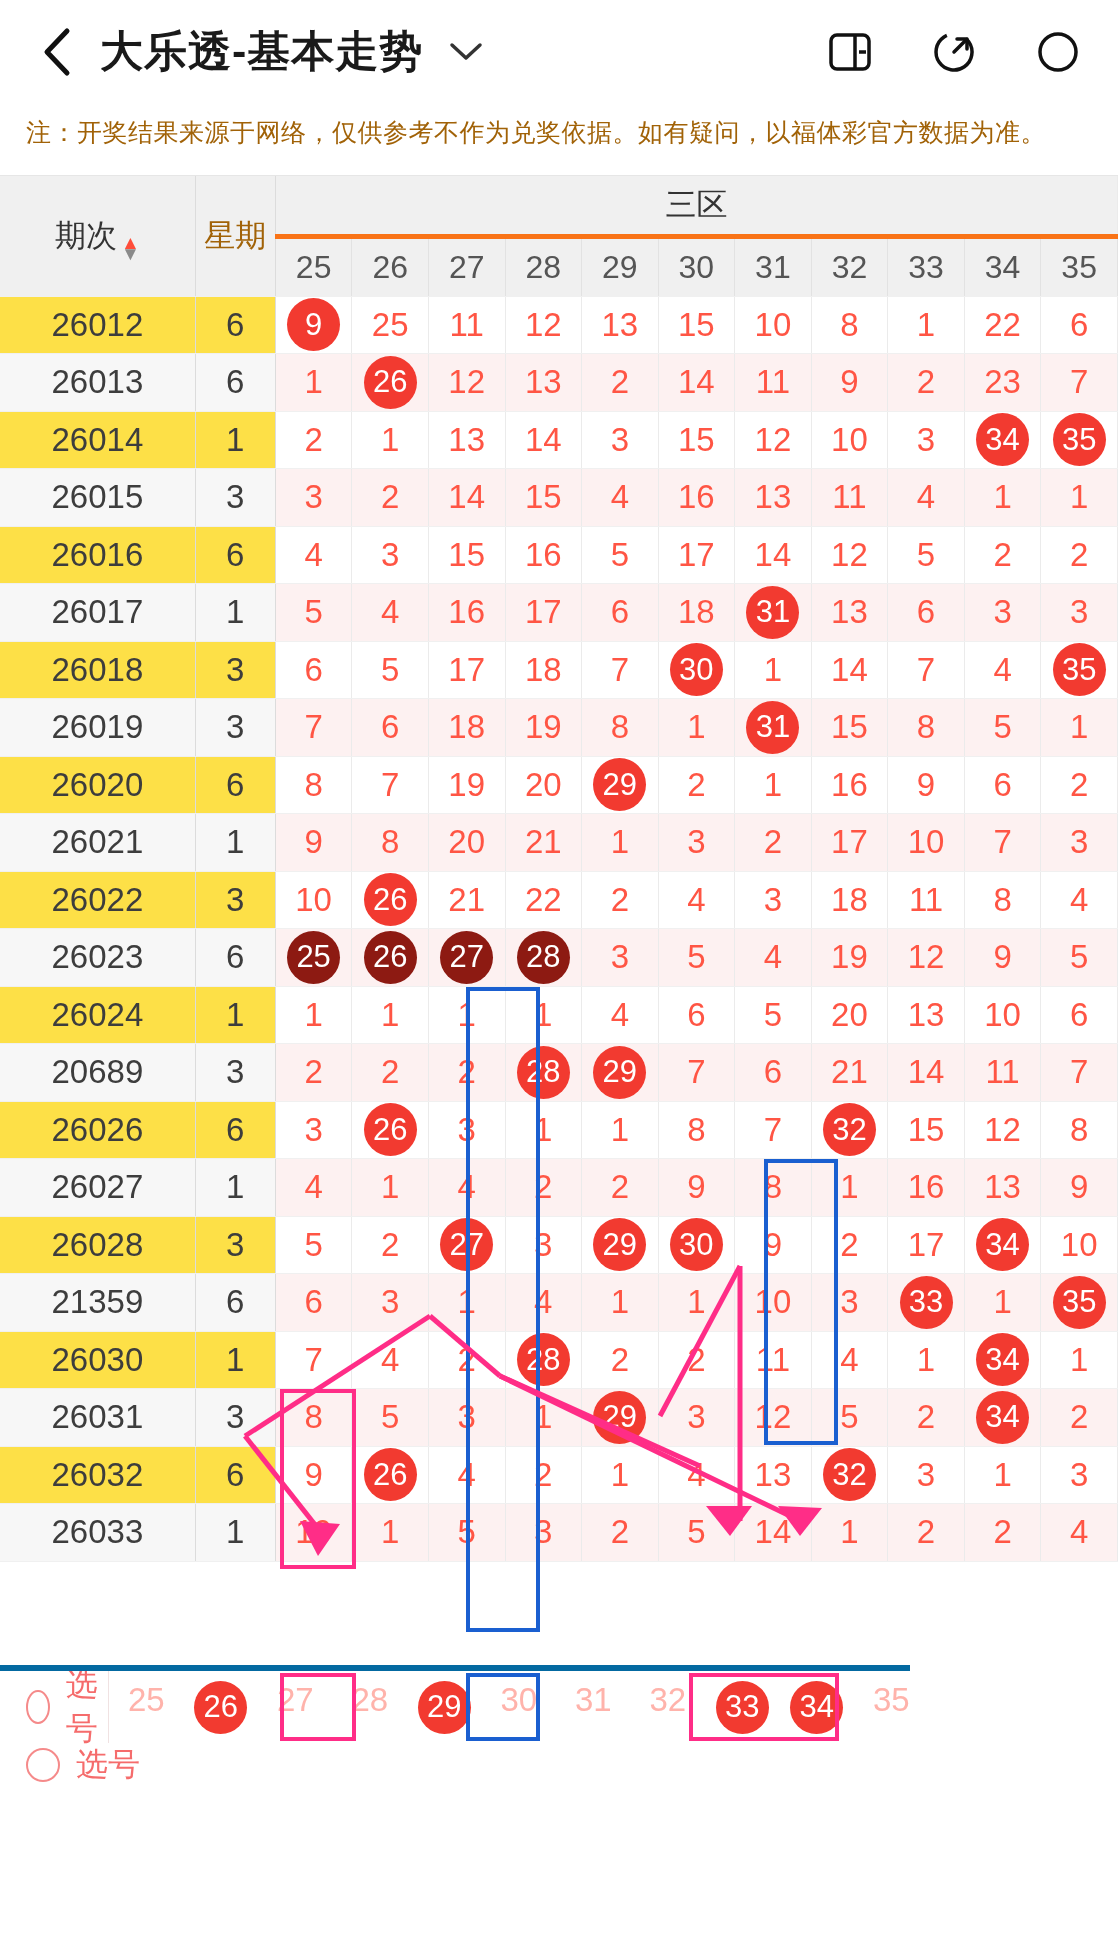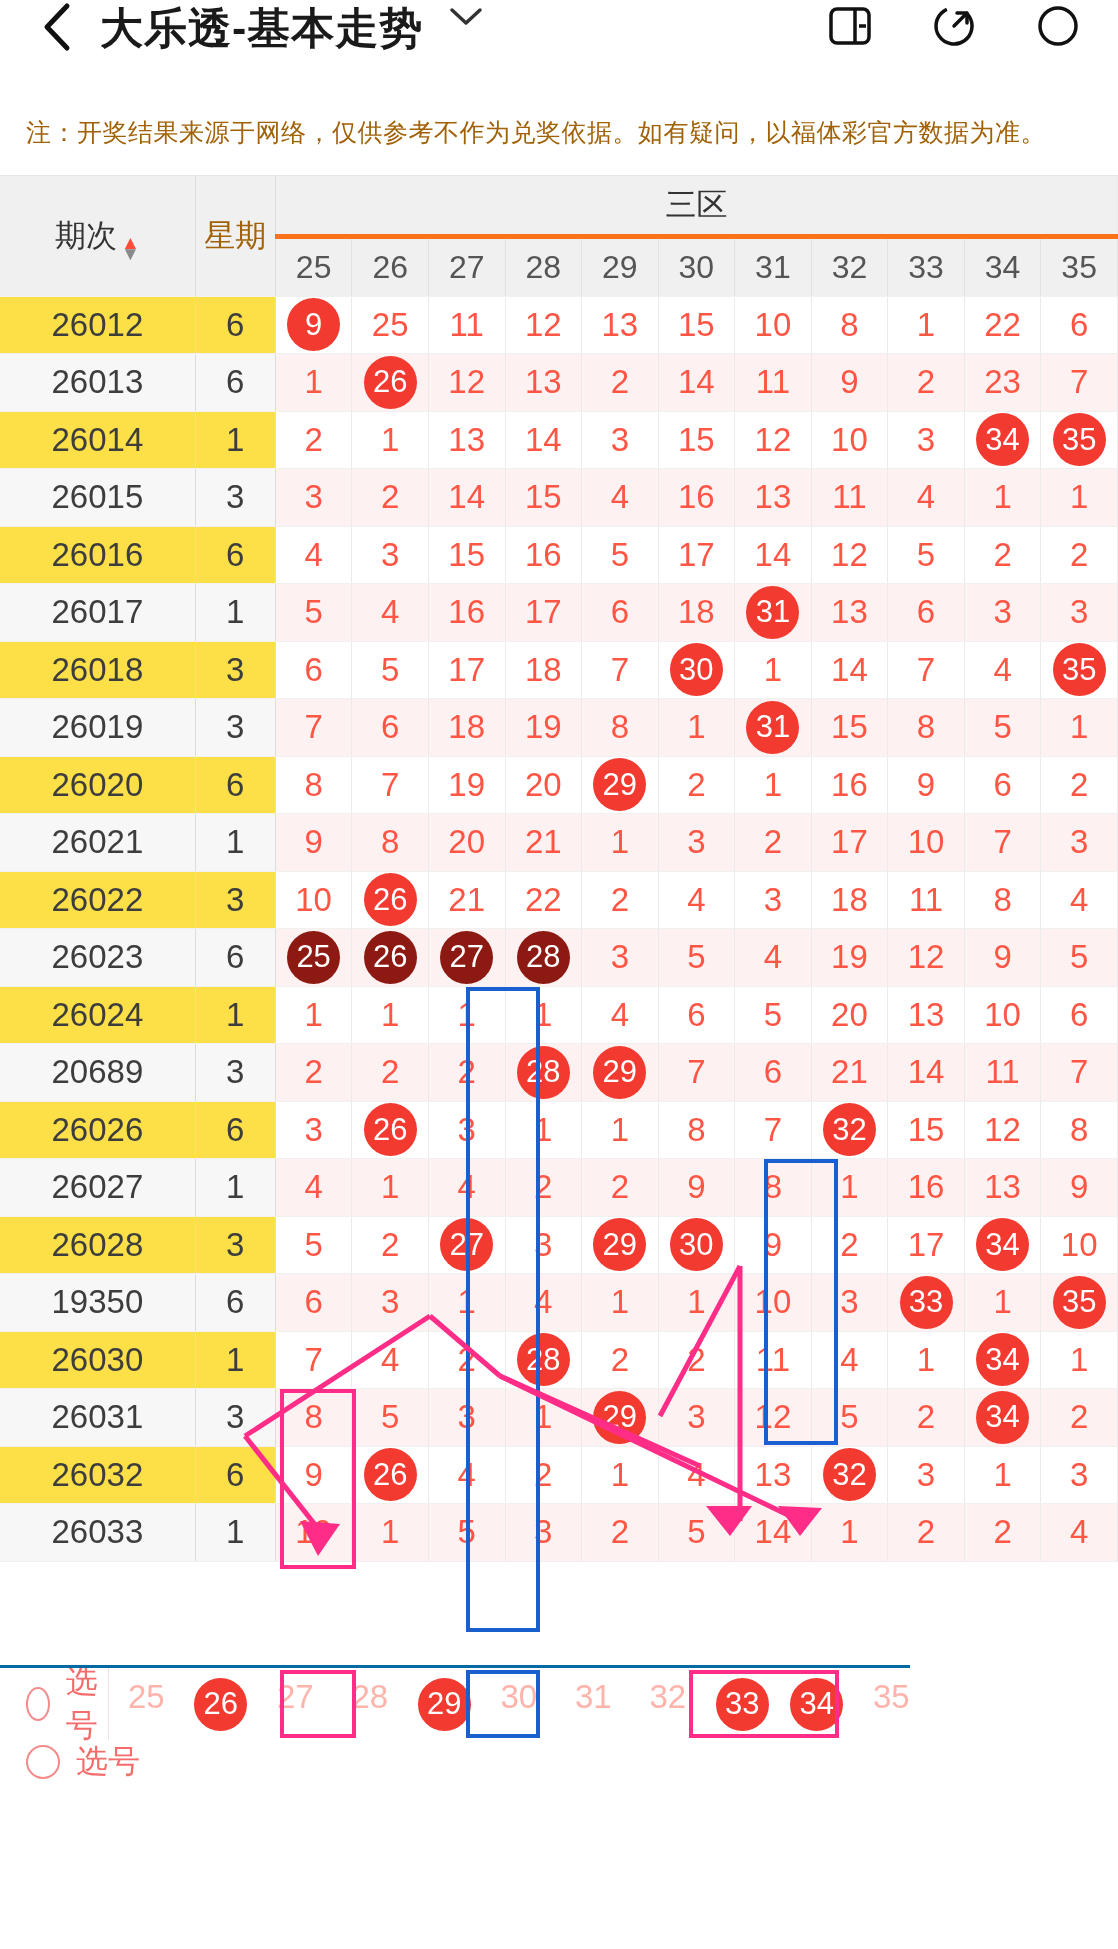--- a/index.html
+++ b/index.html
@@ -8,21 +8,21 @@
     font-family: "Liberation Sans", sans-serif;
     background: #ffffff;
     overflow: hidden;
   }
   .app { position: relative; width: 1118px; height: 1949px; background:#fff; }
 
   
   .header {
     height: 104px;
     display: flex;
-    align-items: flex-start;
+    align-items: center;
     padding: 0 30px;
     background: #ffffff;
   }
   .back-icon {
     width: 54px; height: 54px;
     display: flex; align-items: center; justify-content: center;
     margin-right: 16px;
   }
   .back-icon svg { display:block; }
   .title {
@@ -159,21 +159,21 @@
   
   .clip-row td { height: 26px; overflow: hidden; }
 
   
   .footer-row {
     position: absolute;
     left: 0; bottom: 0;
     width: 910px;
     height: 120px;
     background: #fff;
-    border-top: 3px solid #0369a1;
+    border-top: 6px solid #0369a1;
     overflow: hidden;
   }
   .footer-inner { display: flex; height: 72px; align-items: center; }
   .footer-label {
     width: 268px;
     display: flex;
     align-items: center;
     gap: 16px;
     padding-left: 26px;
     font-size: 32px;
@@ -544,21 +544,21 @@
             <td class="cell"><span class="plain">3</span></td>
             <td class="cell"><span class="ball">29</span></td>
             <td class="cell"><span class="ball">30</span></td>
             <td class="cell"><span class="plain">9</span></td>
             <td class="cell"><span class="plain">2</span></td>
             <td class="cell"><span class="plain">17</span></td>
             <td class="cell"><span class="ball">34</span></td>
             <td class="cell"><span class="plain">10</span></td>
           </tr>
           <tr class="alt">
-            <td class="period">19350</td>
+            <td class="period">21359</td>
             <td class="week">6</td>
             <td class="cell"><span class="plain">6</span></td>
             <td class="cell"><span class="plain">3</span></td>
             <td class="cell"><span class="plain">1</span></td>
             <td class="cell"><span class="plain">4</span></td>
             <td class="cell"><span class="plain">1</span></td>
             <td class="cell"><span class="plain">1</span></td>
             <td class="cell"><span class="plain">10</span></td>
             <td class="cell"><span class="plain">3</span></td>
             <td class="cell"><span class="ball">33</span></td>

